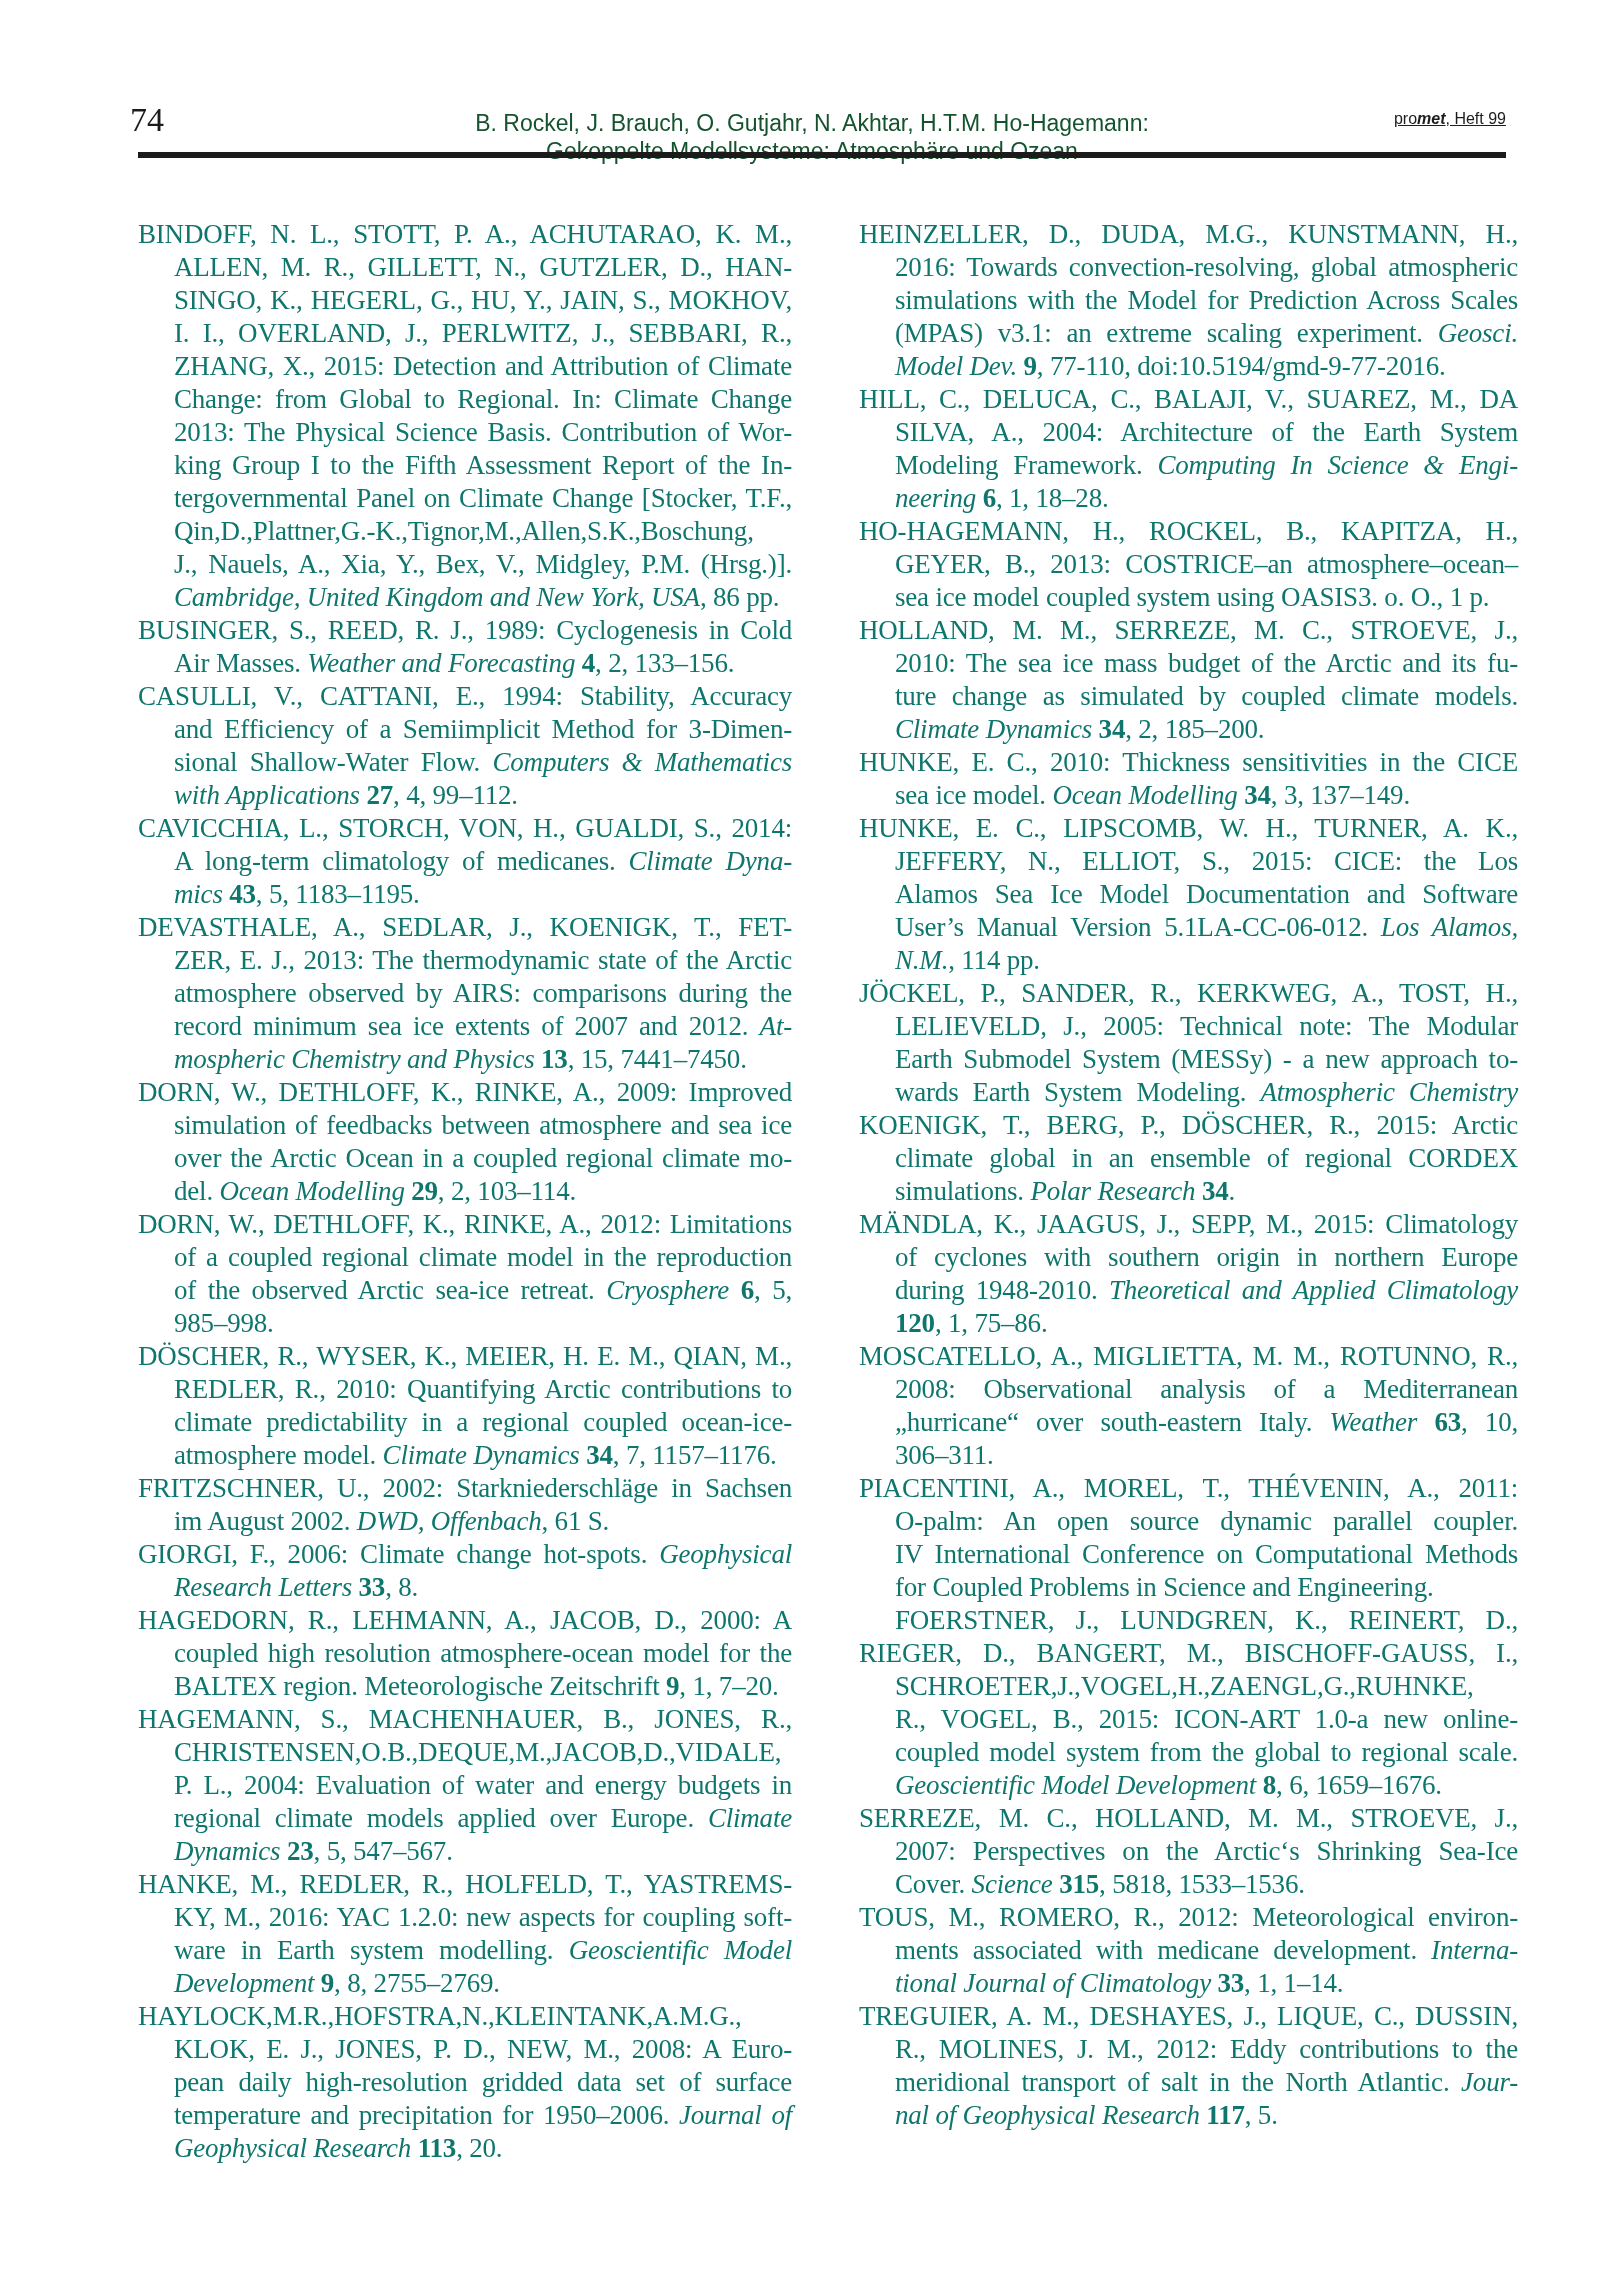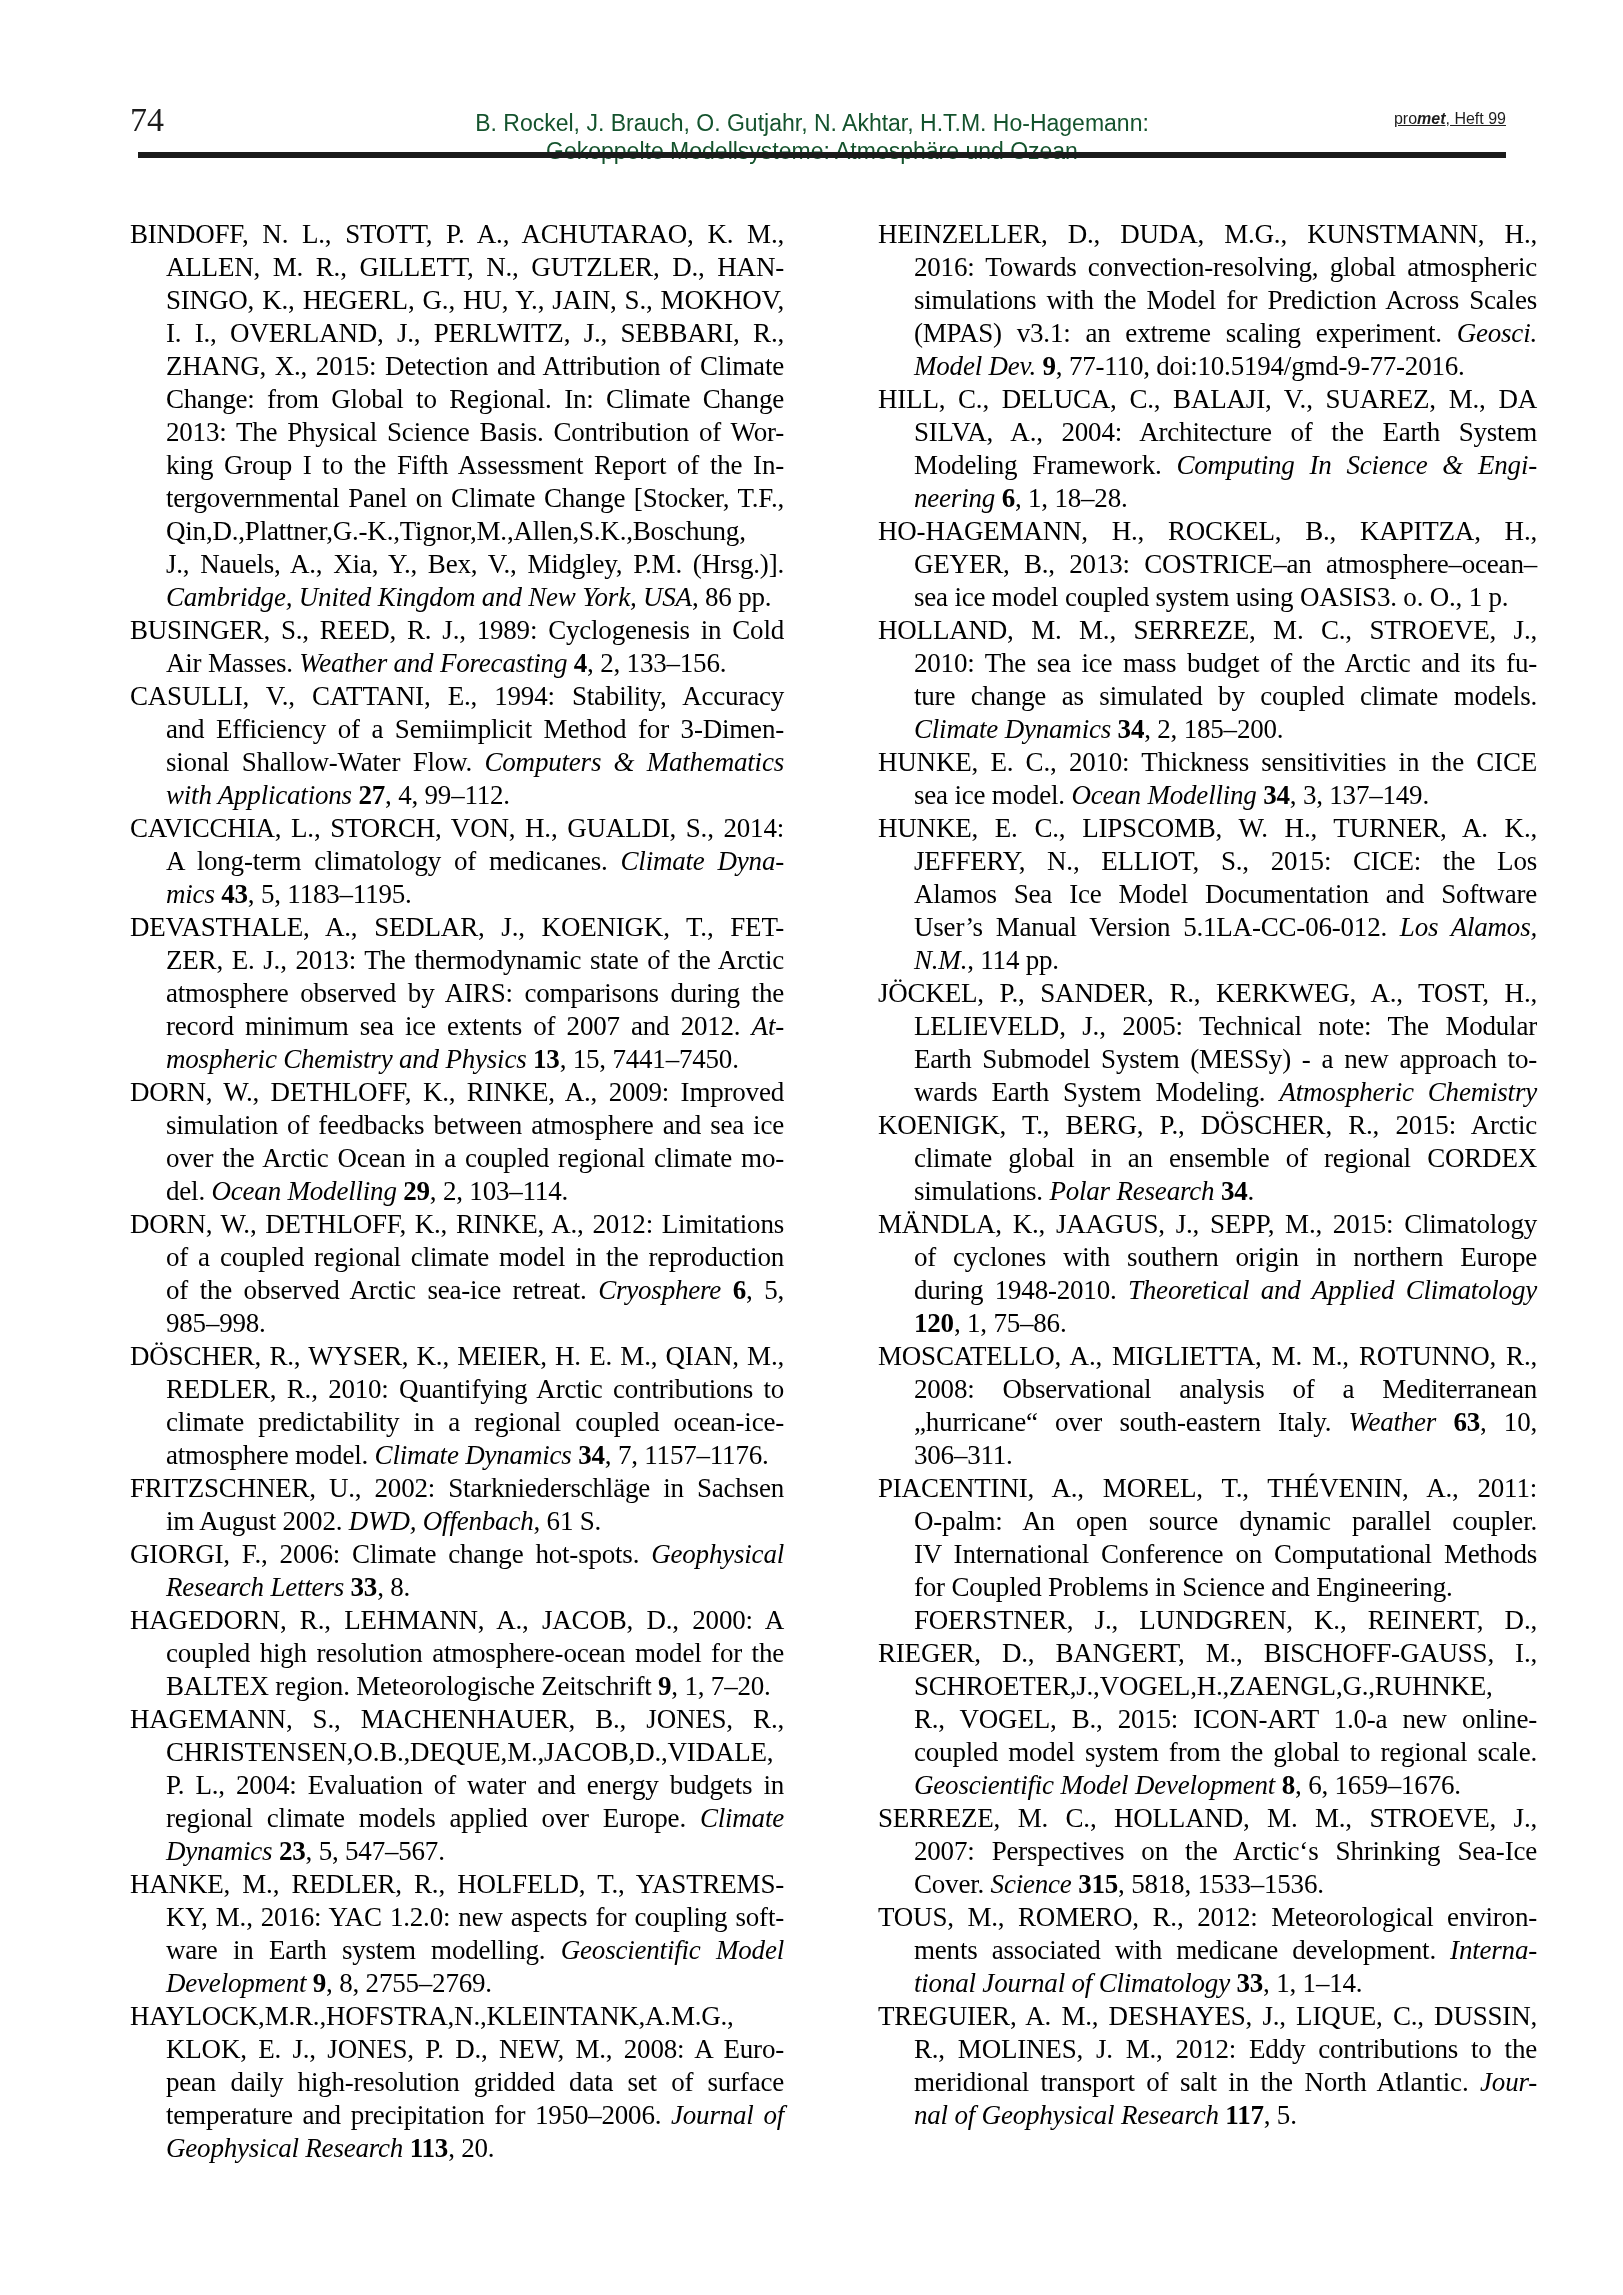--- a/index.html
+++ b/index.html
@@ -35,24 +35,25 @@
   .rule {
     position:absolute; left:138px; top:152px;
     width:1368px; height:5.7px; background:#1b1b1b;
   }
 
   
   .col {
     position:absolute; top:218px;
     font-size:27px; line-height:33px;
     letter-spacing:-0.2px;
-    color:#000000;
+    color:#0f766e;
+    margin-left:8px;
   }
   .col.left  { left:130px;  width:654px; }
-  .col.right { left:878px; width:659px; }
+  .col.right { left:851px; width:659px; }
 
   .ref { margin:0; }
   .refline { text-align:justify; text-align-last:justify; }
   .refline.last { text-align-last:left; }
   .refline.cont { padding-left:36px; }
   .seg-i { font-style:italic; }
   .seg-b { font-weight:700; }
 </style>
 </head>
 <body>

